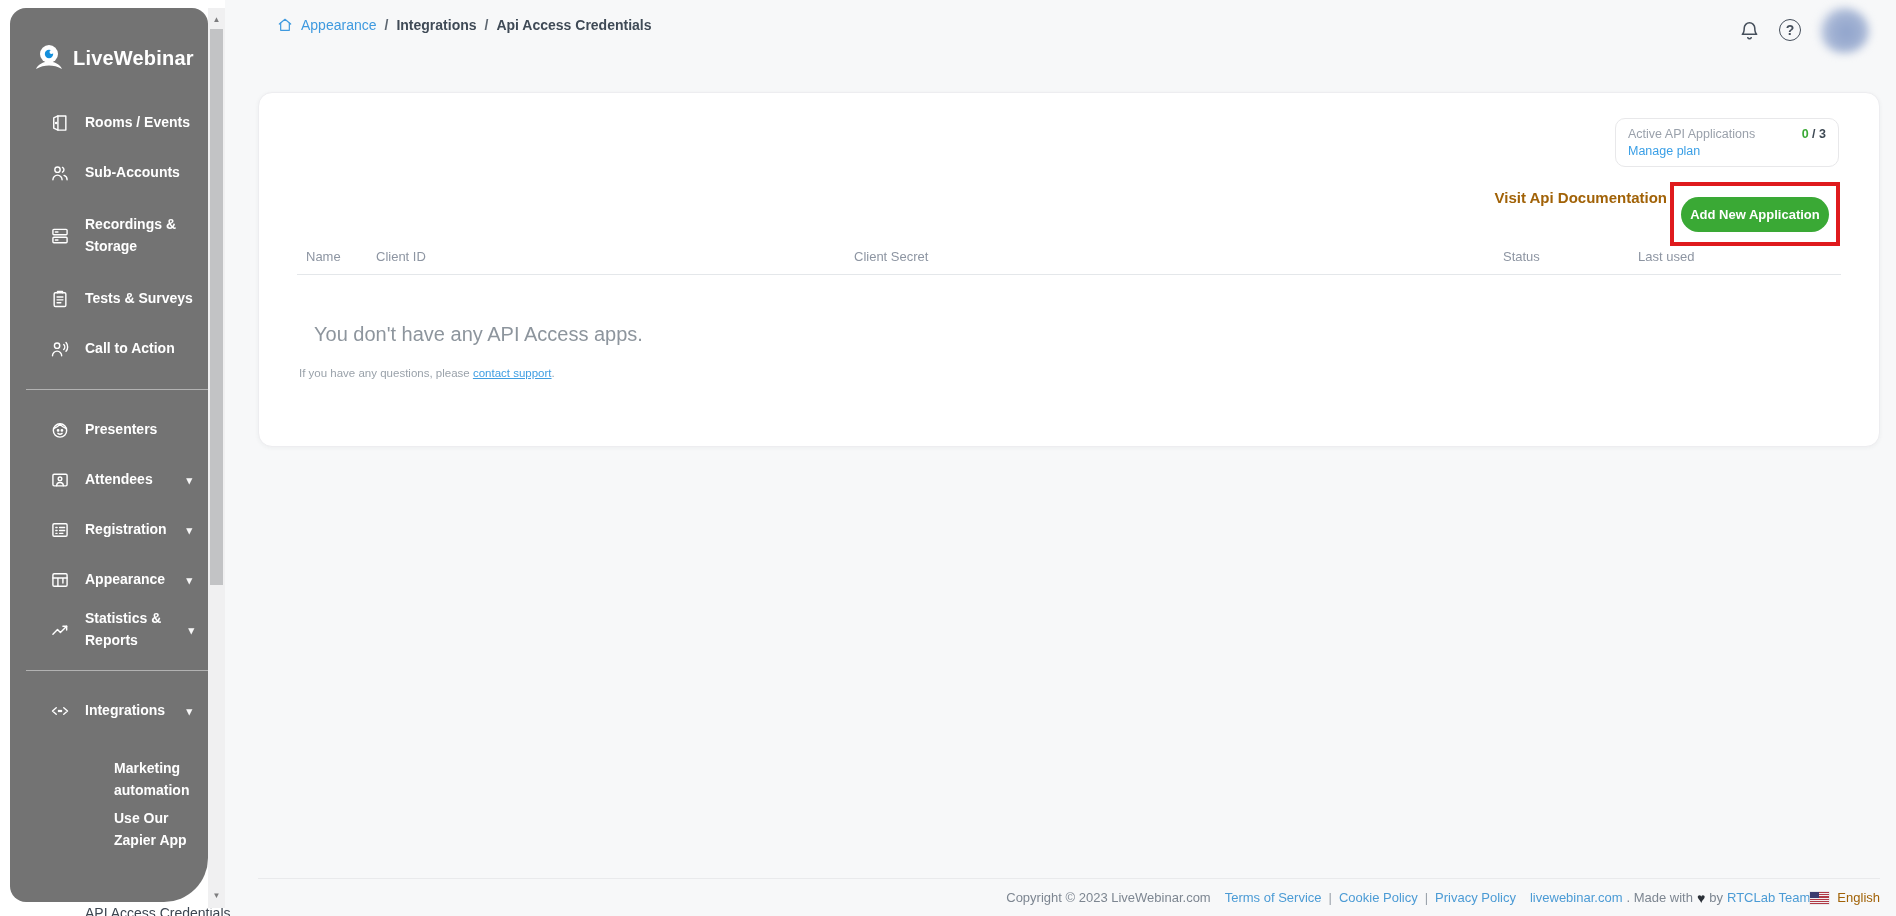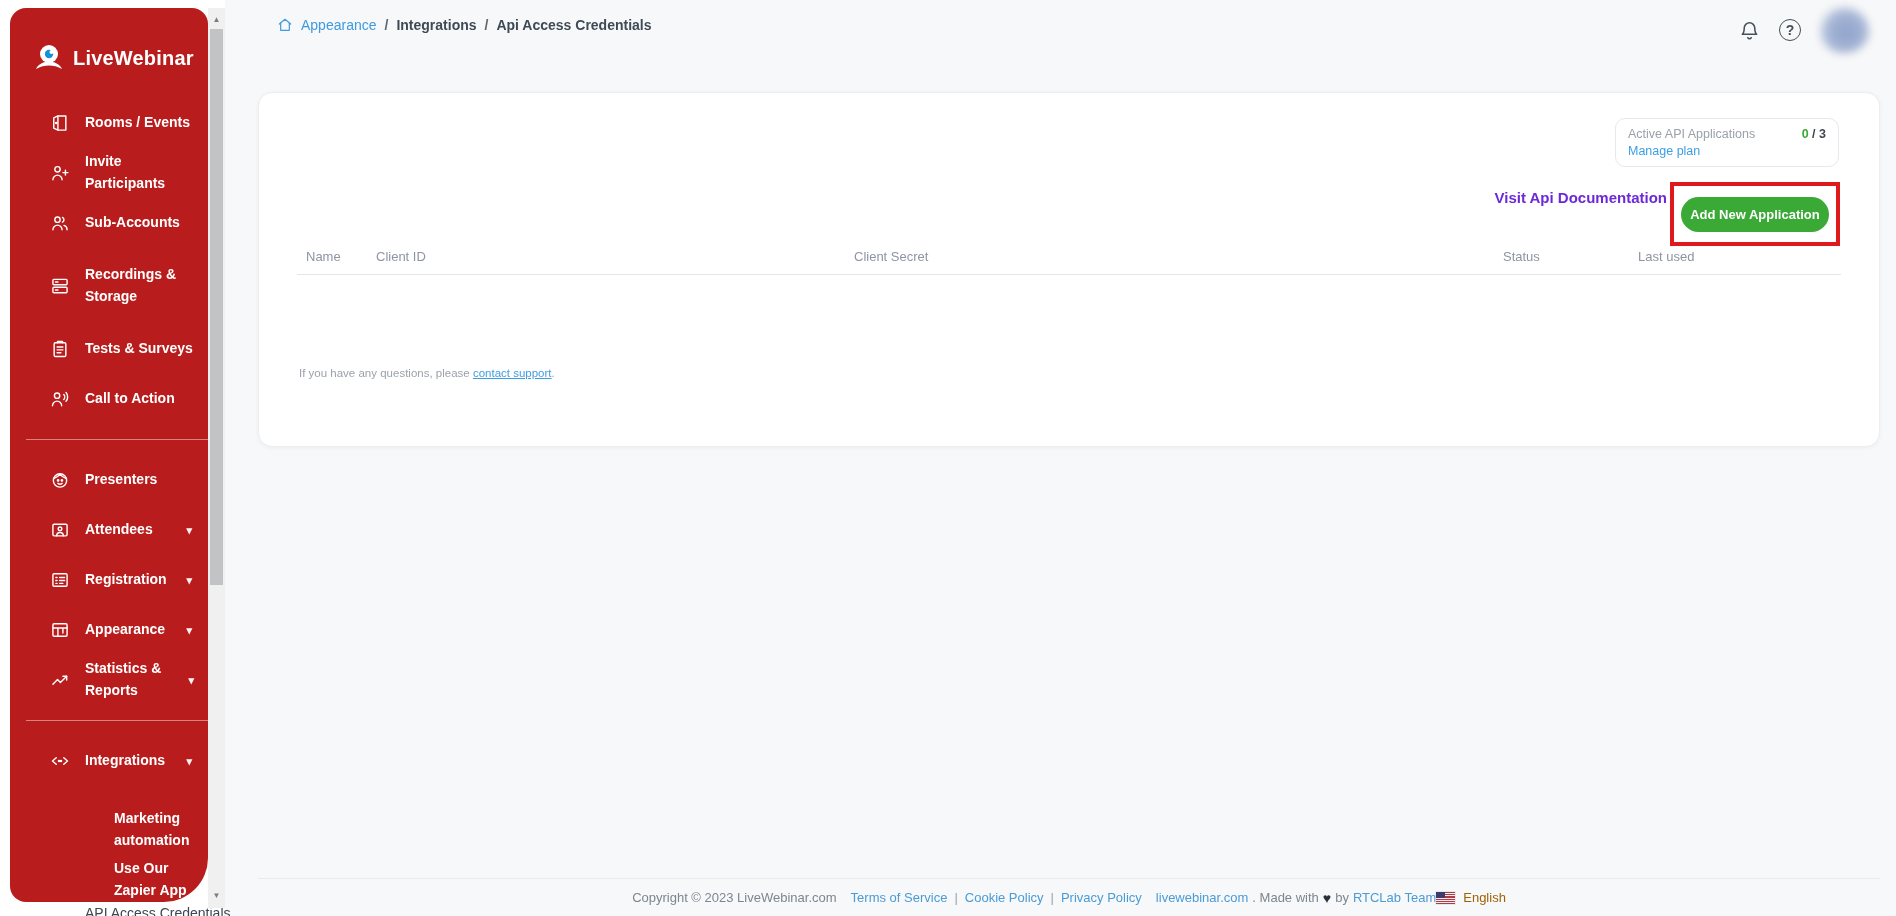--- a/index.html
+++ b/index.html
@@ -1,21 +1,21 @@
 <!DOCTYPE html>
 <html><head>
 <meta charset="utf-8">
 <style>
   * { margin:0; padding:0; box-sizing:border-box; }
   html,body { width:1896px; height:916px; overflow:hidden; background:#ffffff;
     font-family:"Liberation Sans", sans-serif; position:relative; }
 
   
   .sidebar-panel { position:absolute; left:10px; top:8px; width:198px; height:894px;
-    background:#b91c1c; border-radius:16px 16px 44px 16px; color:#fff; z-index:2; }
+    background:#737373; border-radius:16px 16px 44px 16px; color:#fff; z-index:2; }
   .logo-row { display:flex; align-items:center; gap:9px; padding:22px 0 0 20px; height:78px; }
   .logo-row svg { width:34px; height:30px; }
   .logo-text { font-size:20px; font-weight:700; letter-spacing:.2px; }
   .nav { position:absolute; top:90px; left:16px; right:0;font-weight:bold; }
   .nav-item { position:relative; display:flex; align-items:center; gap:15px;
     min-height:50px; padding:0 14px 0 24px; cursor:pointer; font-size:14px; }
   .nav-item.tall { min-height:76px; }
   .nav-item .nicon { width:20px; height:20px; flex:0 0 20px; display:flex; align-items:center; }
   .nav-item .nicon svg { width:20px; height:20px; stroke:#fff; fill:none;
     stroke-width:1.7; stroke-linecap:round; stroke-linejoin:round; }
@@ -67,40 +67,40 @@
   .counter-box { position:absolute; top:25px; right:40px; width:224px;
     border:1px solid #e8e8ea; border-radius:10px; padding:8px 12px 7px; background:#fff; }
   .counter-row1 { display:flex; justify-content:space-between; align-items:center;
     font-size:12.5px; }
   .counter-label { color:#9aa1ab; }
   .counter-used { color:#3aa935; font-weight:700; }
   .counter-total { color:#3d4853; font-weight:700; }
   .manage-link { color:#3a9fe6; font-size:12.5px; text-decoration:none; cursor:pointer;
     display:inline-block; margin-top:2px; }
 
-  .visit-link { position:absolute; top:96px; right:212px; color:#6d28d9; font-weight:700;
+  .visit-link { position:absolute; top:96px; right:212px; color:#a16207; font-weight:700;
     font-size:15px; text-decoration:none; cursor:pointer; white-space:nowrap; }
   .highlight-box { position:absolute; top:89px; right:39px; width:170px; height:64px;
     border:4px solid #df1a1d; display:flex; align-items:center; justify-content:center; }
   .add-btn { width:148px; height:35px; background:#3aa935; border:none; border-radius:18px;
     color:#fff; font-weight:700; font-size:13px; font-family:inherit; cursor:pointer; }
 
   .th { position:absolute; top:156px; font-size:13px; color:#8d95a2; white-space:nowrap; }
   .th.c0 { left:47px; } .th.c1 { left:117px; } .th.c2 { left:595px; }
   .th.c3 { left:1244px; } .th.c4 { left:1379px; }
   .table-divider { position:absolute; top:181px; left:38px; right:38px; height:1px;
     background:#e4e7ea; }
 
   .empty-title { position:absolute; left:55px; top:230px; font-size:20px; color:#8d959d; }
   .empty-hint { position:absolute; left:40px; top:274px; font-size:11.5px; color:#9aa2aa; }
   .empty-hint a { color:#3f9ee2; text-decoration:underline; cursor:pointer; }
 
   .footer { position:absolute; left:258px; right:16px; bottom:0; height:38px;
     border-top:1px solid #e9eaec; display:flex; align-items:center;
-    justify-content:center; font-size:13px; color:#7d8691; z-index:4; }
+    justify-content:flex-end; font-size:13px; color:#7d8691; z-index:4; }
   .footer-left { display:flex; align-items:center; gap:14px; white-space:nowrap; }
   .f-links { display:flex; align-items:center; gap:7px; }
   .footer a { color:#4b9bd5; text-decoration:none; cursor:pointer; }
   .f-sep { color:#9aa2aa; }
   .made { display:flex; align-items:center; gap:4px; }
   .heart { color:#2b3038; font-size:14px; }
   .lang { display:flex; align-items:center; gap:8px; color:#a16207; cursor:pointer; }
   .flag { position:relative; width:19px; height:12px; overflow:hidden;
     background:repeating-linear-gradient(to bottom,#b03a46 0 1.1px,#f0eef0 1.1px 2.2px);
     box-shadow:0 0 0 .5px #d8d8da; }
@@ -130,30 +130,20 @@
             <path d="M9.5 3.5h9.5v17H9.5"></path>
             <path d="M9.5 3.5L4.5 5.8v12.4l5 2.3z"></path>
             <circle cx="7.4" cy="12" r="0.7" fill="#fff"></circle>
           </svg>
         </span>
       <span class="nav-label">Rooms / Events</span>
     </div>
     <div class="nav-item">
       <span class="nicon">
           <svg viewBox="0 0 24 24">
-            <circle cx="9" cy="7.5" r="3.2"></circle>
-            <path d="M3.5 20c0-3 2.5-5.5 5.5-5.5s5.5 2.5 5.5 5.5"></path>
-            <path d="M18.5 8.5v6M15.5 11.5h6"></path>
-          </svg>
-        </span>
-      <span class="nav-label">Invite Participants</span>
-    </div>
-    <div class="nav-item">
-      <span class="nicon">
-          <svg viewBox="0 0 24 24">
             <circle cx="9" cy="8" r="3.2"></circle>
             <path d="M3.5 20c0-3 2.5-5.5 5.5-5.5s5.5 2.5 5.5 5.5"></path>
             <path d="M15 5.3a3.2 3.2 0 010 5.7M16.8 14.9c2.2.8 3.7 2.8 3.7 5.1"></path>
           </svg>
         </span>
       <span class="nav-label">Sub-Accounts</span>
     </div>
     <div class="nav-item tall">
       <span class="nicon">
           <svg viewBox="0 0 24 24">
@@ -312,20 +302,21 @@
     <button class="add-btn">Add New Application</button>
   </div>
 
   <span class="th c0">Name</span>
   <span class="th c1">Client ID</span>
   <span class="th c2">Client Secret</span>
   <span class="th c3">Status</span>
   <span class="th c4">Last used</span>
   <div class="table-divider"></div>
 
+  <div class="empty-title">You don't have any API Access apps.</div>
   <div class="empty-hint"><span>If you have any questions, please </span><a>contact support</a><span>.</span></div>
 </div>
 
 <div class="footer">
   <div class="footer-left">
     <span>Copyright © 2023 LiveWebinar.com</span>
     <span class="f-links">
       <a>Terms of Service</a>
       <span class="f-sep">|</span>
       <a>Cookie Policy</a>

